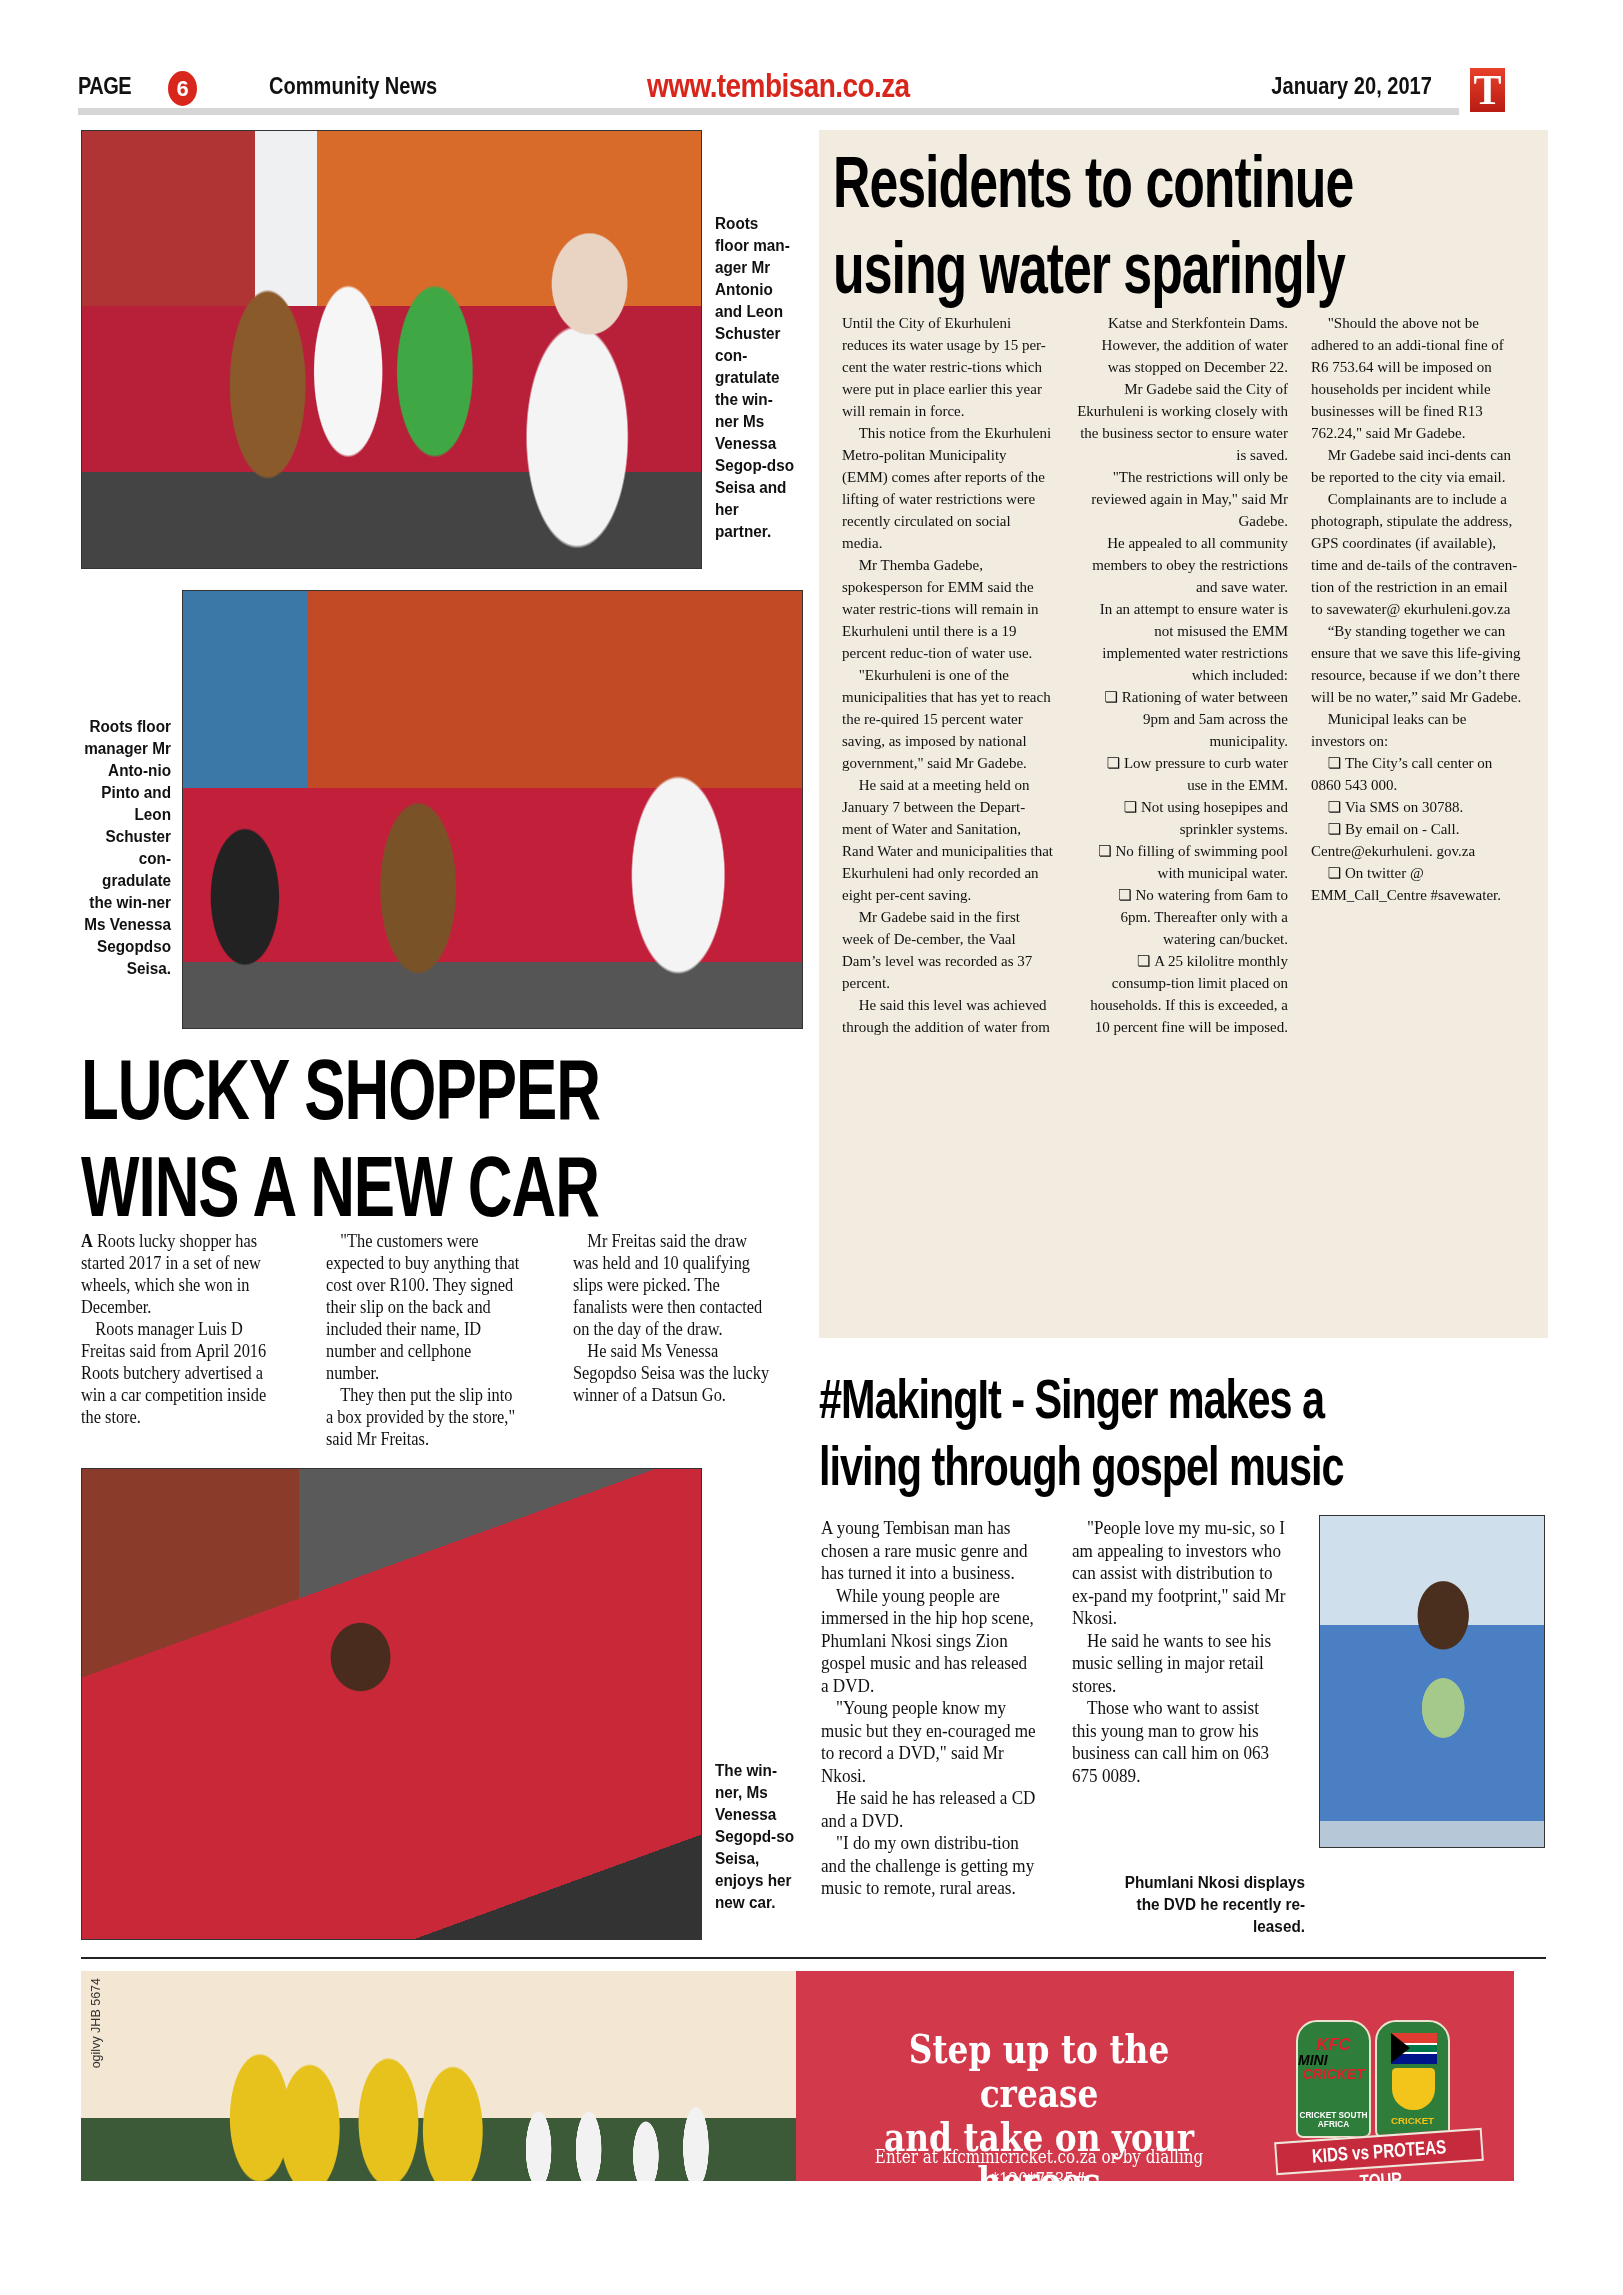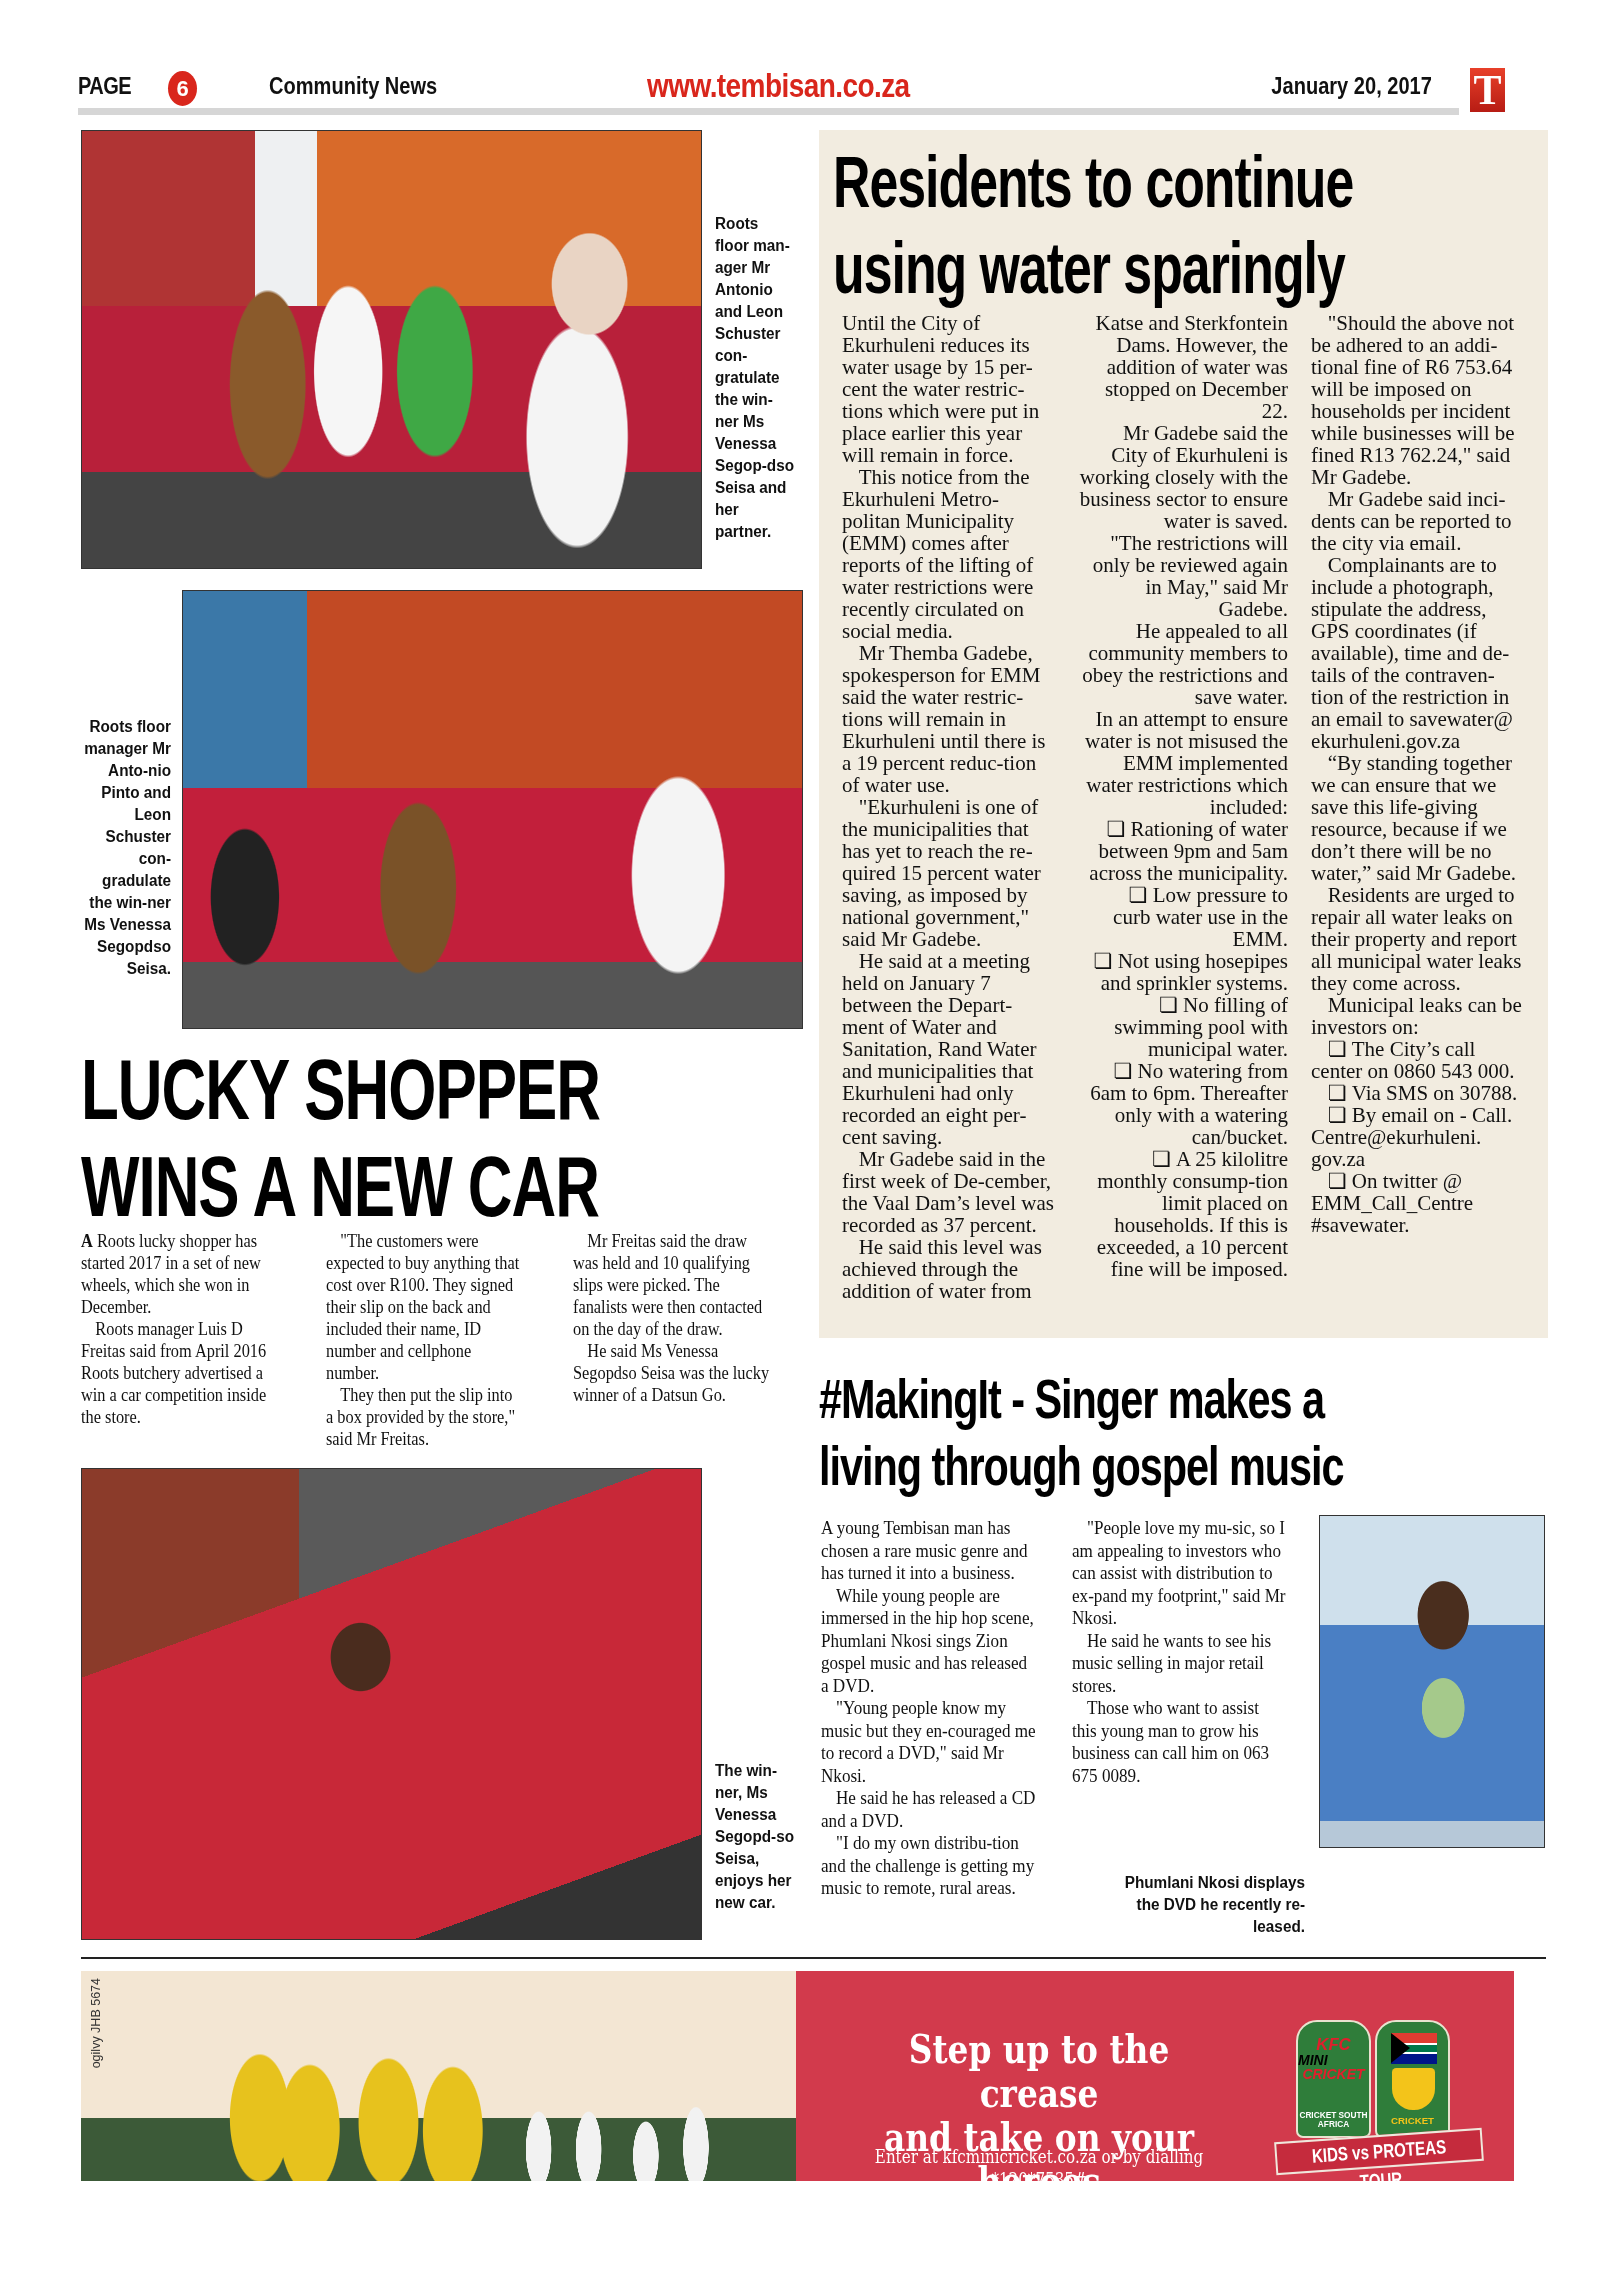--- a/index.html
+++ b/index.html
@@ -61,21 +61,21 @@
   .headline { position: absolute; font-family: "Liberation Sans", sans-serif; font-weight: bold; color: #000; transform-origin: left top; letter-spacing: -1.4px; }
   .hl-car { left: 81px; top: 1041px; font-size: 86px; line-height: 97px; transform: scaleX(0.72); width: 1041px; }
   .hl-water { left: 833px; top: 139px; font-size: 72px; line-height: 86px; transform: scaleX(0.72); width: 1041px; }
   .hl-gospel { left: 819px; top: 1365px; font-size: 56px; line-height: 67px; transform: scaleX(0.74); width: 1006px; }
 
   
   .col { position: absolute; font-family: "Liberation Serif", serif; color: #111; }
   .col p { text-indent: 16.7px; }
   .col p.first { text-indent: 0; }
   .col p.bullet::before { content: "\274F\00a0"; }
-  .col-water { font-size: 21px; line-height: 22px; width: 212px; }
+  .col-water { font-size: 15px; line-height: 22px; width: 212px; }
   .col-car { font-size: 19px; line-height: 22px; width: 229px; transform: scaleX(0.86); transform-origin: left; }
   .col-gospel { font-size: 19px; line-height: 22.5px; width: 239px; transform: scaleX(0.9); transform-origin: left; }
   .dropcap-A { font-weight: bold; }
 
   .water-box { position: absolute; left: 819px; top: 130px; width: 729px; height: 1208px; background: #f2ece0; }
 
   .cw1 { left: 842px; top: 312px; }
   .cw2 { left: 1076px; top: 312px; text-align: right; }
   .cw3 { left: 1311px; top: 312px; }
 
@@ -187,21 +187,20 @@
   <p class="bullet">Not using hosepipes and sprinkler systems.</p>
   <p class="bullet">No filling of swimming pool with municipal water.</p>
   <p class="bullet">No watering from 6am to 6pm. Thereafter only with a watering can/bucket.</p>
   <p class="bullet">A 25 kilolitre monthly consump-tion limit placed on households. If this is exceeded, a 10 percent fine will be imposed.</p>
 </div>
 <div class="col col-water cw3">
   <p>"Should the above not be adhered to an addi-tional fine of R6 753.64 will be imposed on households per incident while businesses will be fined R13 762.24," said Mr Gadebe.</p>
   <p>Mr Gadebe said inci-dents can be reported to the city via email.</p>
   <p>Complainants are to include a photograph, stipulate the address, GPS coordinates (if available), time and de-tails of the contraven-tion of the restriction in an email to savewater@ ekurhuleni.gov.za</p>
   <p>“By standing together we can ensure that we save this life-giving resource, because if we don’t there will be no water,” said Mr Gadebe.</p>
-  <p>Residents are urged to repair all water leaks on their property and report all municipal water leaks they come across.</p>
   <p>Municipal leaks can be investors on:</p>
   <p class="bullet">The City’s call center on 0860 543 000.</p>
   <p class="bullet">Via SMS on 30788.</p>
   <p class="bullet">By email on - Call. Centre@ekurhuleni. gov.za</p>
   <p class="bullet">On twitter @ EMM_Call_Centre #savewater.</p>
 </div>
 
 <div class="headline hl-gospel">
   <div>#MakingIt - Singer makes a</div>
   <div>living through gospel music</div>

